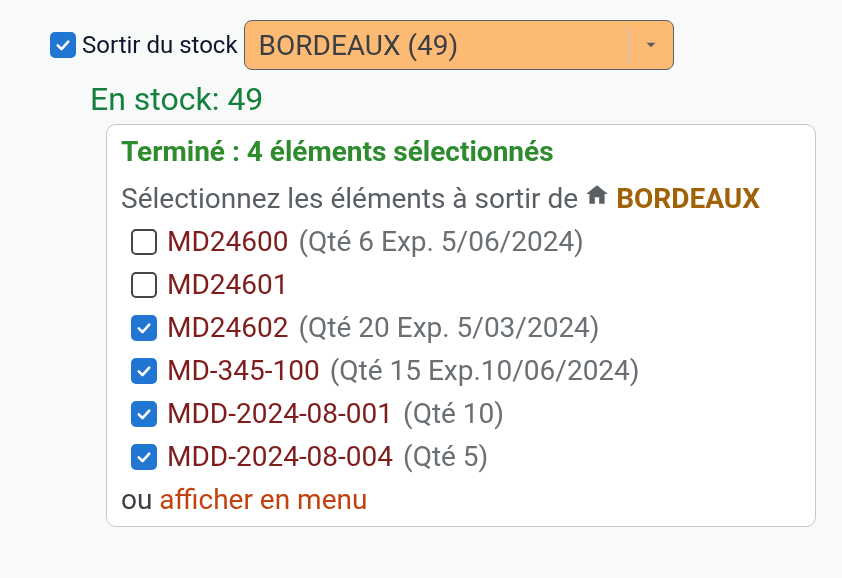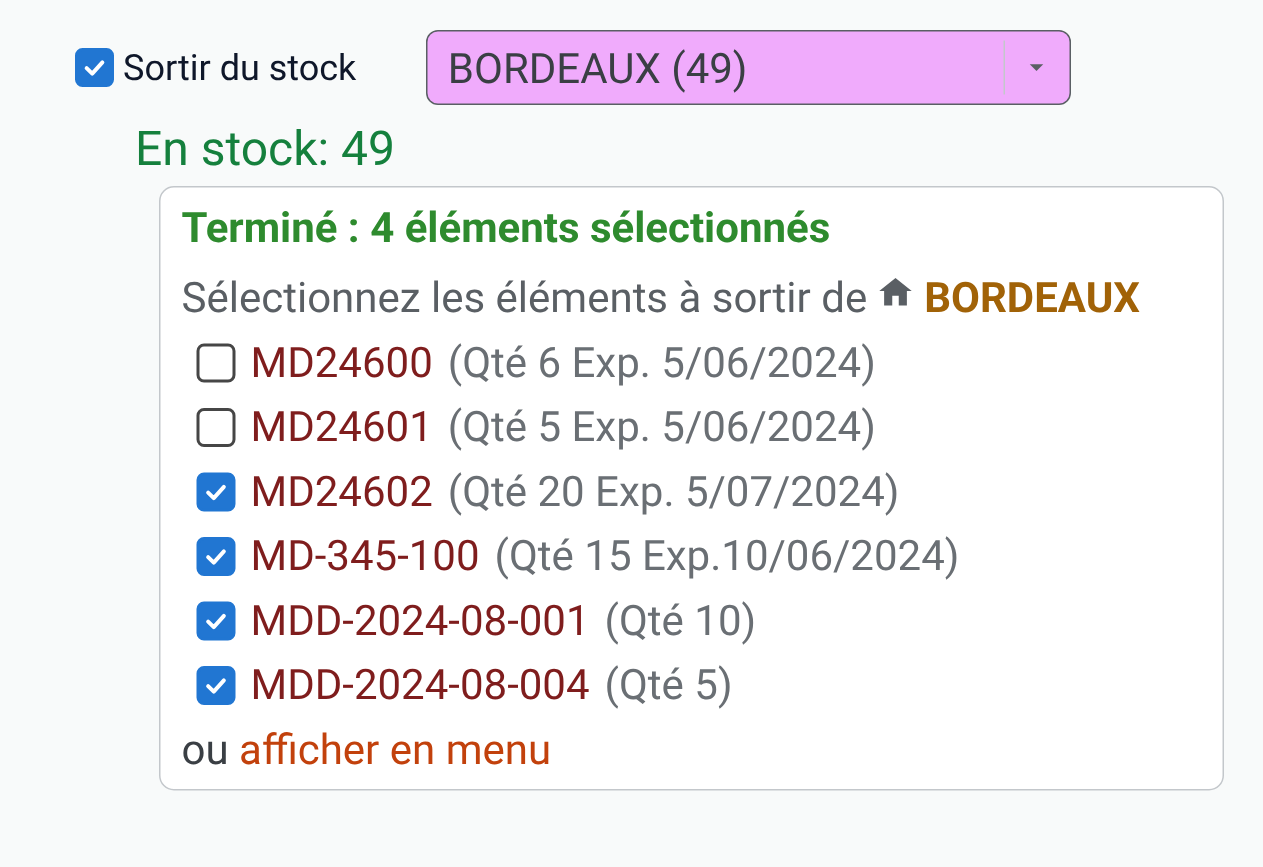--- a/index.html
+++ b/index.html
@@ -38,26 +38,25 @@
   .checkbox svg { display: block; }
   .top-label {
     font-size: 24px;
     color: #0f172a;
   }
   .dropdown {
     display: flex;
     align-items: center;
     border: 1.5px solid #5a5f64;
     border-radius: 8px;
-    background: #f0abfc;
+    background: #fdba74;
     height: 50px;
     padding: 0 0 0 14px;
     min-width: 430px;
     cursor: pointer;
-    margin-left: 40px;
   }
   .dropdown-value {
     font-size: 28px;
     color: #3a3f44;
     flex: 1;
   }
   .dropdown-caret-wrap {
     width: 44px;
     border-left: 1px solid #c3c7cb;
     height: 36px;
@@ -156,30 +155,29 @@
   </div>
   <div id="items-container">
       <div class="item-row">
         <span class="checkbox unchecked"></span>
         <span class="item-code">MD24600</span>
         <span class="item-detail">(Qté 6 Exp. 5/06/2024)</span>
       </div>
       <div class="item-row">
         <span class="checkbox unchecked"></span>
         <span class="item-code">MD24601</span>
-        <span class="item-detail">(Qté 5 Exp. 5/06/2024)</span>
       </div>
       <div class="item-row">
         <span class="checkbox checked">
           <svg width="18" height="18" viewBox="0 0 24 24" fill="none">
             <path d="M5 12.5 L10 17.5 L19 7.5" stroke="#fff" stroke-width="3.5" stroke-linecap="round" stroke-linejoin="round"></path>
           </svg>
         </span>
         <span class="item-code">MD24602</span>
-        <span class="item-detail">(Qté 20 Exp. 5/07/2024)</span>
+        <span class="item-detail">(Qté 20 Exp. 5/03/2024)</span>
       </div>
       <div class="item-row">
         <span class="checkbox checked">
           <svg width="18" height="18" viewBox="0 0 24 24" fill="none">
             <path d="M5 12.5 L10 17.5 L19 7.5" stroke="#fff" stroke-width="3.5" stroke-linecap="round" stroke-linejoin="round"></path>
           </svg>
         </span>
         <span class="item-code">MD-345-100</span>
         <span class="item-detail">(Qté 15 Exp.10/06/2024)</span>
       </div>

